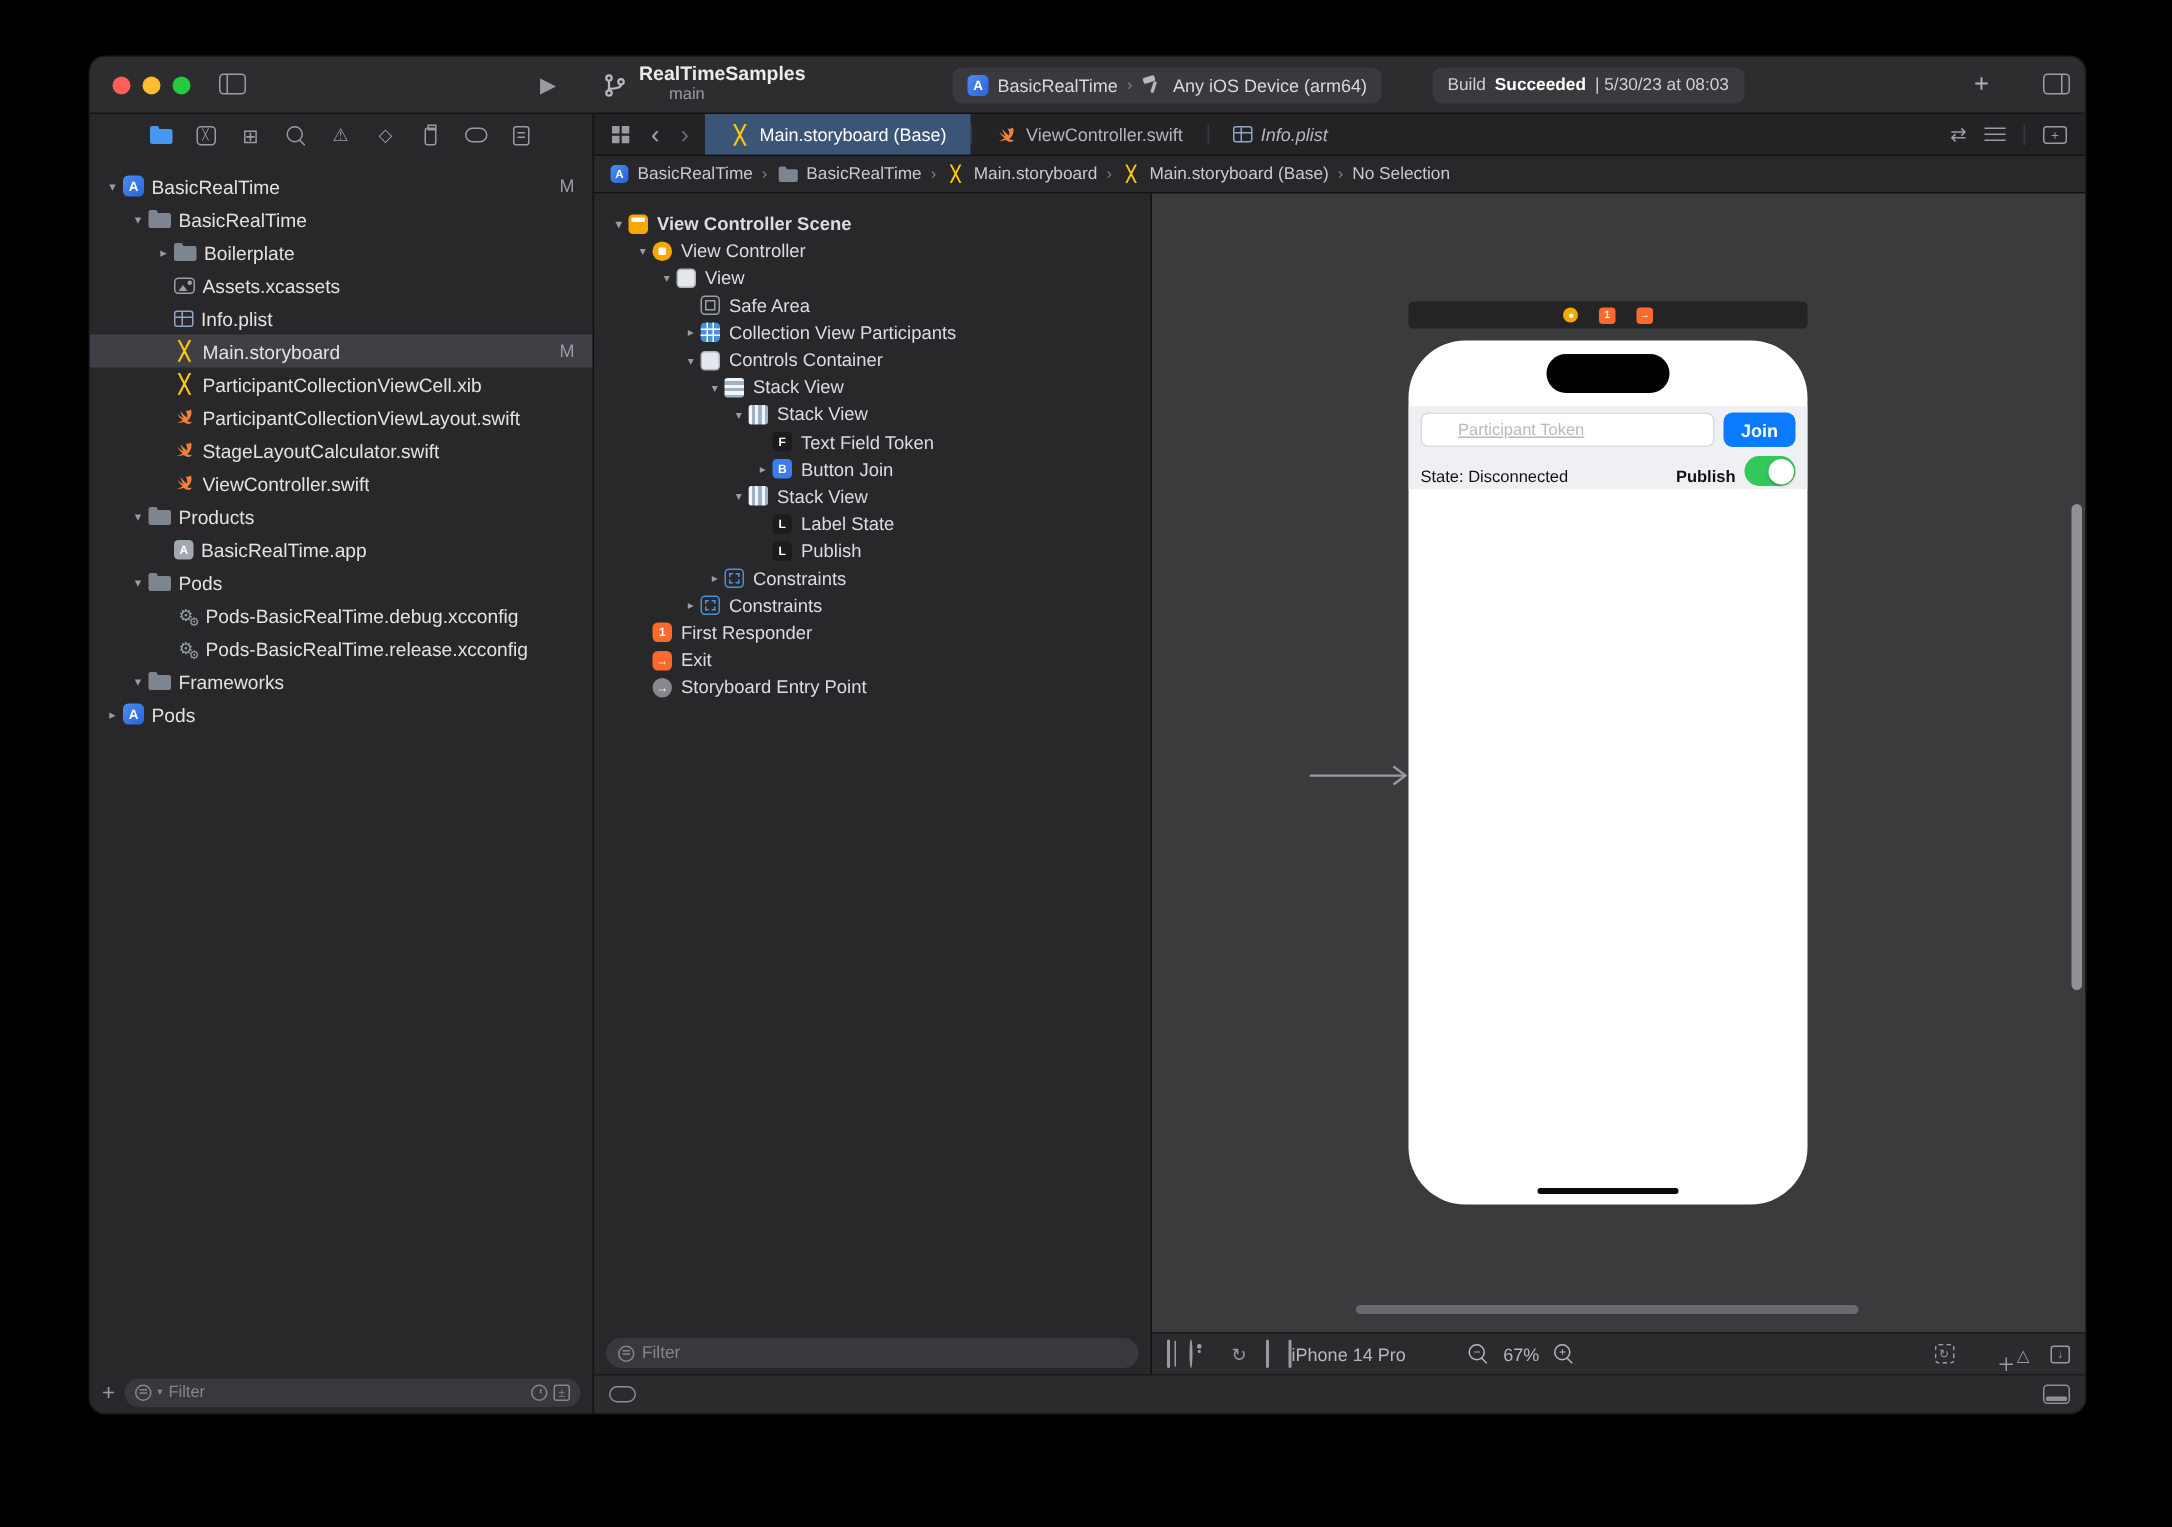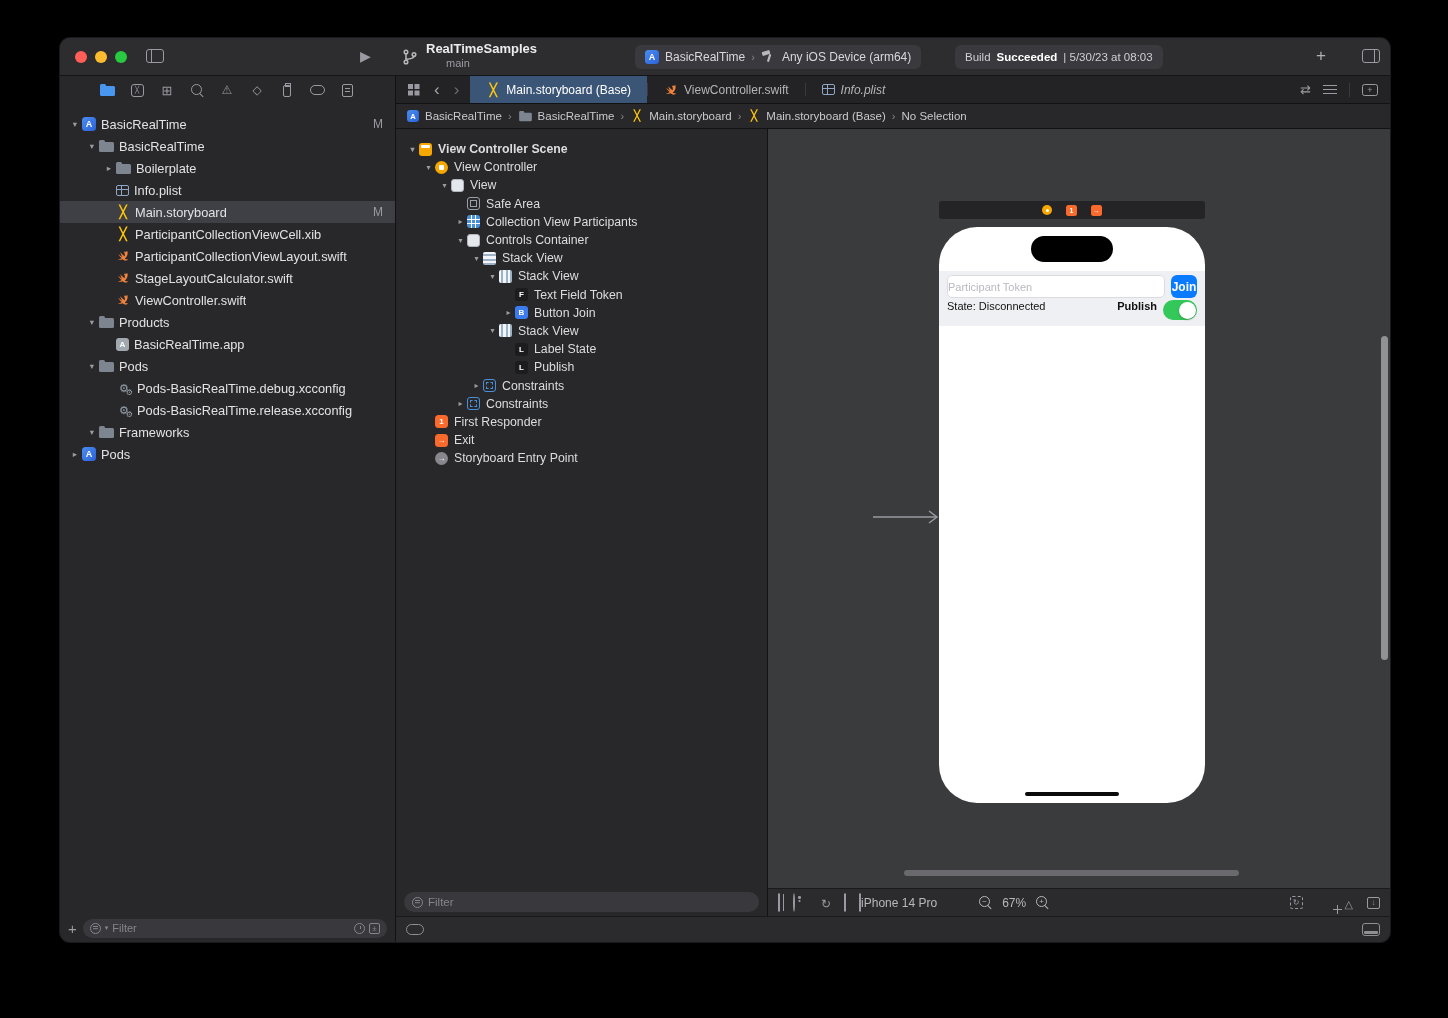--- a/index.html
+++ b/index.html
@@ -142,23 +142,23 @@
   .scene-dock { position:absolute; left:171px; top:72px; width:266px; height:18px; background:#242426; border-radius:3px; display:flex; align-items:center; justify-content:center; gap:14px; }
   .dock-vc { width:10px; height:10px; border-radius:50%; background:#f7a800; position:relative; }
   .dock-vc::after { content:""; position:absolute; left:3.5px; top:3.5px; width:3px; height:3px; background:#fff; border-radius:50%; }
   .dock-sq { width:11px; height:11px; border-radius:2.5px; background:#f96a2c; color:#fff; font-size:7px; font-weight:bold; display:flex; align-items:center; justify-content:center; }
 
   
   .phone { position:absolute; left:171px; top:98px; width:266px; height:576px; background:#fff; border-radius:38px; overflow:hidden; }
   .island { position:absolute; left:50%; transform:translateX(-50%); top:9px; width:82px; height:26px; background:#000; border-radius:13px; }
   .controls { position:absolute; left:0; right:0; top:44px; height:55px; background:#eef0f3; }
   .ctl-row1 { position:absolute; left:8px; right:8px; top:4px; height:23px; display:flex; gap:6px; }
-  .txtfield { flex:1; background:#fff; border:1px solid #dcdce0; border-radius:5px; display:flex; align-items:center; padding-left:0; color:#b9b9c0; font-size:11px; }
-  .joinbtn { width:26px; background:#0a7aff; border-radius:6px; color:#fff; font-size:12px; font-weight:600; display:flex; align-items:center; justify-content:center; }
-  .ctl-row2 { position:absolute; left:8px; right:8px; top:29px; height:24px; display:flex; align-items:flex-start; }
+  .txtfield { flex:1; background:#fff; border:1px solid #dcdce0; border-radius:5px; display:flex; align-items:center; padding-left:24px; color:#b9b9c0; font-size:11px;text-decoration:underline; }
+  .joinbtn { width:48px; background:#0a7aff; border-radius:6px; color:#fff; font-size:12px; font-weight:600; display:flex; align-items:center; justify-content:center; }
+  .ctl-row2 { position:absolute; left:8px; right:8px; top:29px; height:24px; display:flex; align-items:flex-end; }
   .state-lbl { font-size:11px; color:#111; }
   .pub-lbl { margin-left:auto; font-size:11px; font-weight:bold; color:#111; padding-right:6px; }
   .switch { width:34px; height:20px; border-radius:10px; background:#34c759; position:relative; flex:none; }
   .switch::after { content:""; position:absolute; right:1.5px; top:1.5px; width:17px; height:17px; border-radius:50%; background:#fff; box-shadow:0 1px 2px rgba(0,0,0,.25); }
   .home-ind { position:absolute; left:50%; transform:translateX(-50%); bottom:7px; width:94px; height:4.5px; background:#0a0a0a; border-radius:3px; }
 
   .entry-arrow { position:absolute; left:105px; top:380px; }
   .v-scroll { position:absolute; right:2px; top:207px; width:7px; height:324px; background:#929296; border-radius:4px; }
   .h-scroll { position:absolute; left:136px; bottom:12px; width:335px; height:6px; background:#6a6a6e; border-radius:3px; }
 
@@ -291,20 +291,25 @@
             <span class="ic ic-folder"></span>
             <span class="flabel">BasicRealTime</span>
           </div>
           <div class="frow" style="padding-left: 42px;">
             <span class="disc">▸</span>
             <span class="ic ic-folder"></span>
             <span class="flabel">Boilerplate</span>
           </div>
           <div class="frow" style="padding-left: 42px;">
             <span class="disc"></span>
+            <span class="ic ic-assets"></span>
+            <span class="flabel">Assets.xcassets</span>
+          </div>
+          <div class="frow" style="padding-left: 42px;">
+            <span class="disc"></span>
             <span class="ic ic-plist"></span>
             <span class="flabel">Info.plist</span>
           </div>
           <div class="frow sel" style="padding-left: 42px;">
             <span class="disc"></span>
             <span class="ic ic-storyboard">╳</span>
             <span class="flabel">Main.storyboard</span>
             <span class="badge">M</span>
           </div>
           <div class="frow" style="padding-left: 42px;">

